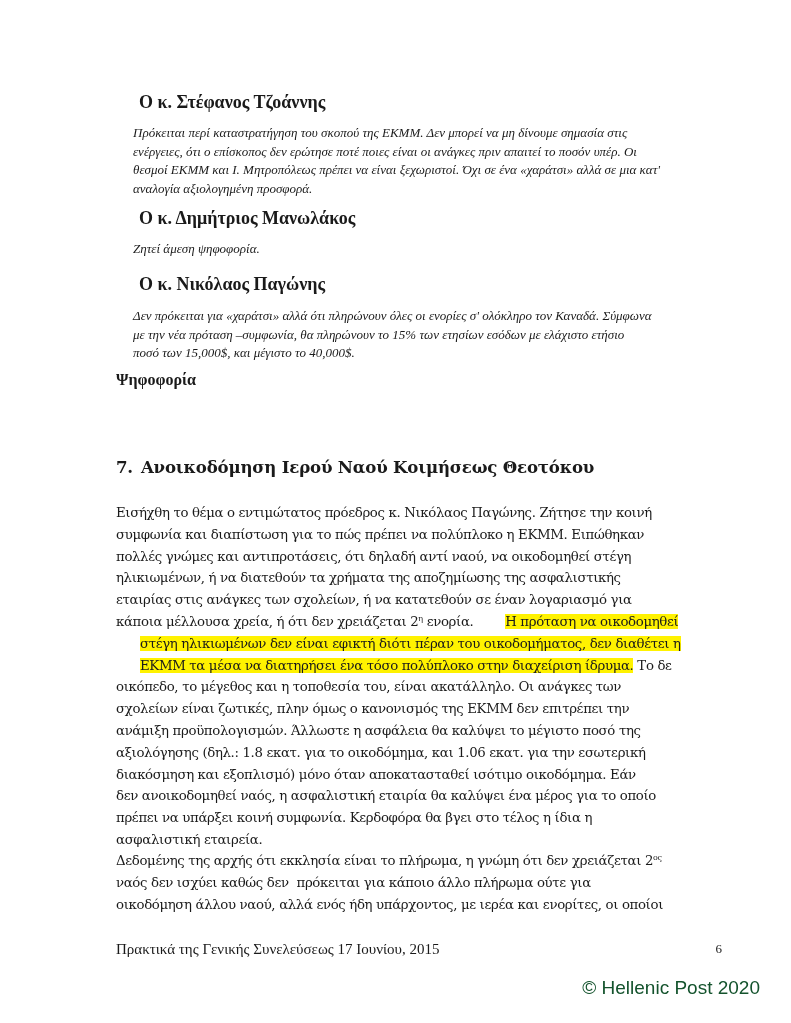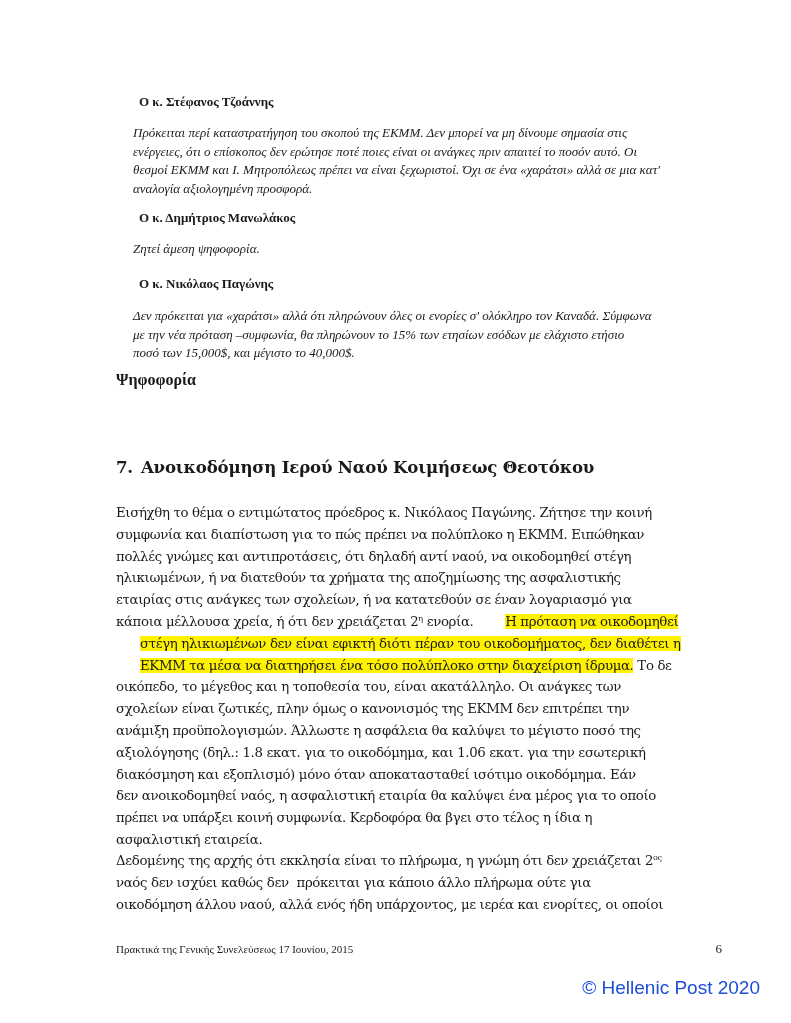--- a/index.html
+++ b/index.html
@@ -21,21 +21,21 @@
       width: 791px;
       height: 1023px;
     }
     .abs { position: absolute; }
 
     
     .speaker {
       left: 139px;
       font-family: "Liberation Serif", serif;
       font-weight: bold;
-      font-size: 13px;
+      font-size: 18px;
       line-height: 16px;
       white-space: nowrap;
     }
     
     .small-para {
       left: 133px;
       width: 560px;
       font-family: "Liberation Serif", serif;
       font-size: 13px;
       line-height: 18.5px;
@@ -81,54 +81,54 @@
     sup.small {
       font-size: 8px;
       line-height: 0;
       vertical-align: super;
     }
 
     .footer-left {
       left: 116px;
       top: 941px;
       font-family: "Liberation Serif", serif;
-      font-size: 11px;
+      font-size: 15px;
       line-height: 16px;
       white-space: nowrap;
     }
     .footer-page {
       left: 562px;
       width: 160px;
       top: 941px;
       text-align: right;
       font-family: "Liberation Serif", serif;
       font-size: 13px;
       line-height: 16px;
     }
     .watermark {
       left: 560px;
       width: 200px;
       top: 976px;
       text-align: right;
       font-family: "Liberation Sans", sans-serif;
       font-size: 19px;
       line-height: 24px;
-      color: #1d4ed8;
+      color: #14532d;
       white-space: nowrap;
     }
   </style>
 </head>
 <body>
 
 <div class="page">
 
   <div class="abs speaker" style="top:94px;">Ο κ. Στέφανος Τζοάννης</div>
   <div class="abs small-para" style="top:124px;">
     <span class="ln">Πρόκειται περί καταστρατήγηση του σκοπού της ΕΚΜΜ. Δεν μπορεί να μη δίνουμε σημασία στις</span>
-    <span class="ln">ενέργειες, ότι ο επίσκοπος δεν ερώτησε ποτέ ποιες είναι οι ανάγκες πριν απαιτεί το ποσόν αυτό. Οι</span>
+    <span class="ln">ενέργειες, ότι ο επίσκοπος δεν ερώτησε ποτέ ποιες είναι οι ανάγκες πριν απαιτεί το ποσόν υπέρ. Οι</span>
     <span class="ln">θεσμοί ΕΚΜΜ και Ι. Μητροπόλεως πρέπει να είναι ξεχωριστοί. Όχι σε ένα «χαράτσι» αλλά σε μια κατ'</span>
     <span class="ln">αναλογία αξιολογημένη προσφορά.</span>
   </div>
 
   <div class="abs speaker" style="top:210px;">Ο κ. Δημήτριος Μανωλάκος</div>
   <div class="abs small-para" style="top:240px;">
     <span class="ln">Ζητεί άμεση ψηφοφορία.</span>
   </div>
 
   <div class="abs speaker" style="top:276px;">Ο κ. Νικόλαος Παγώνης</div>

